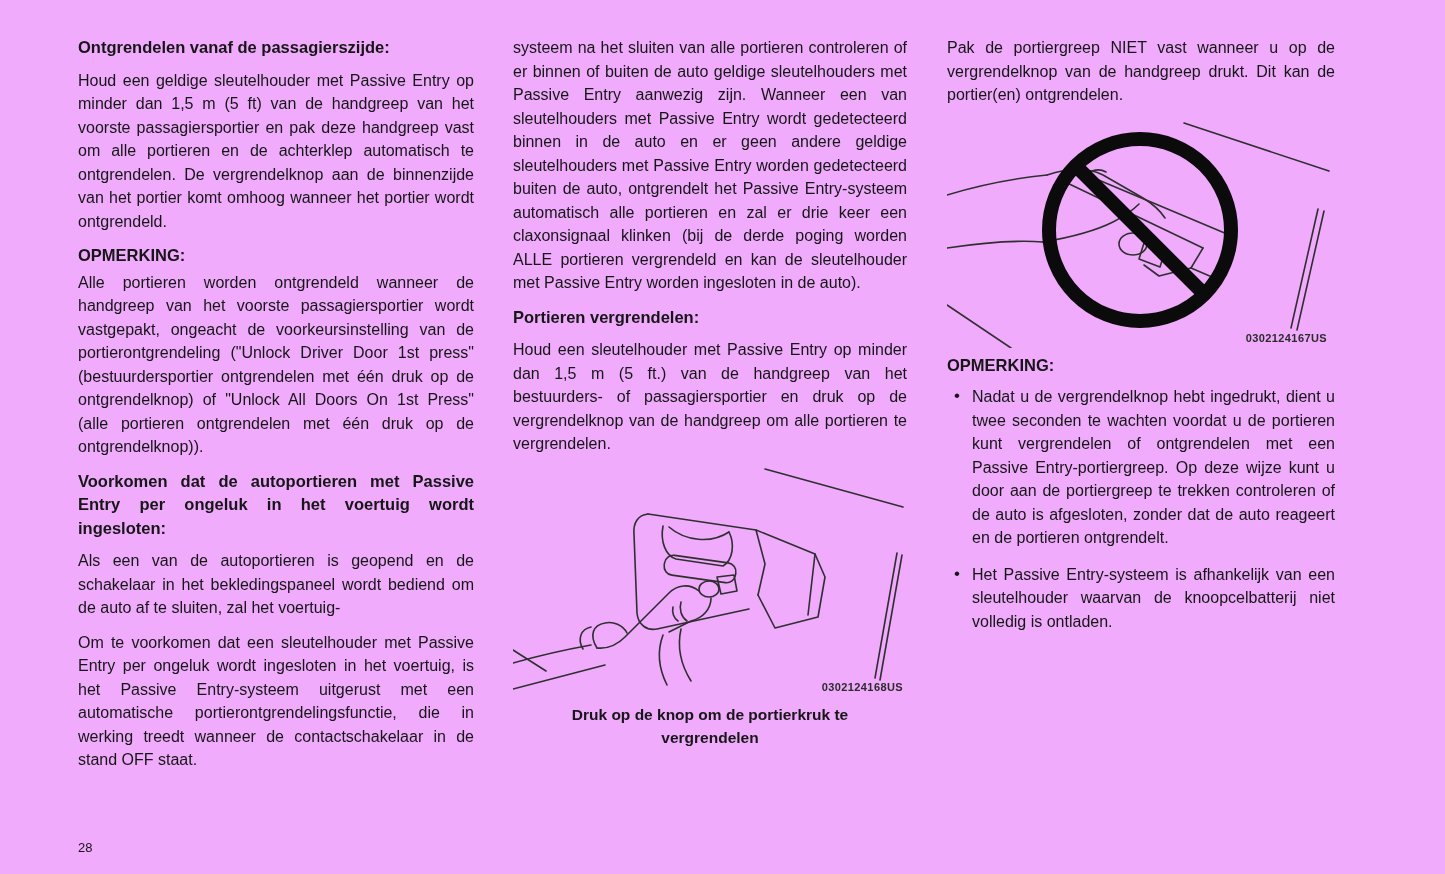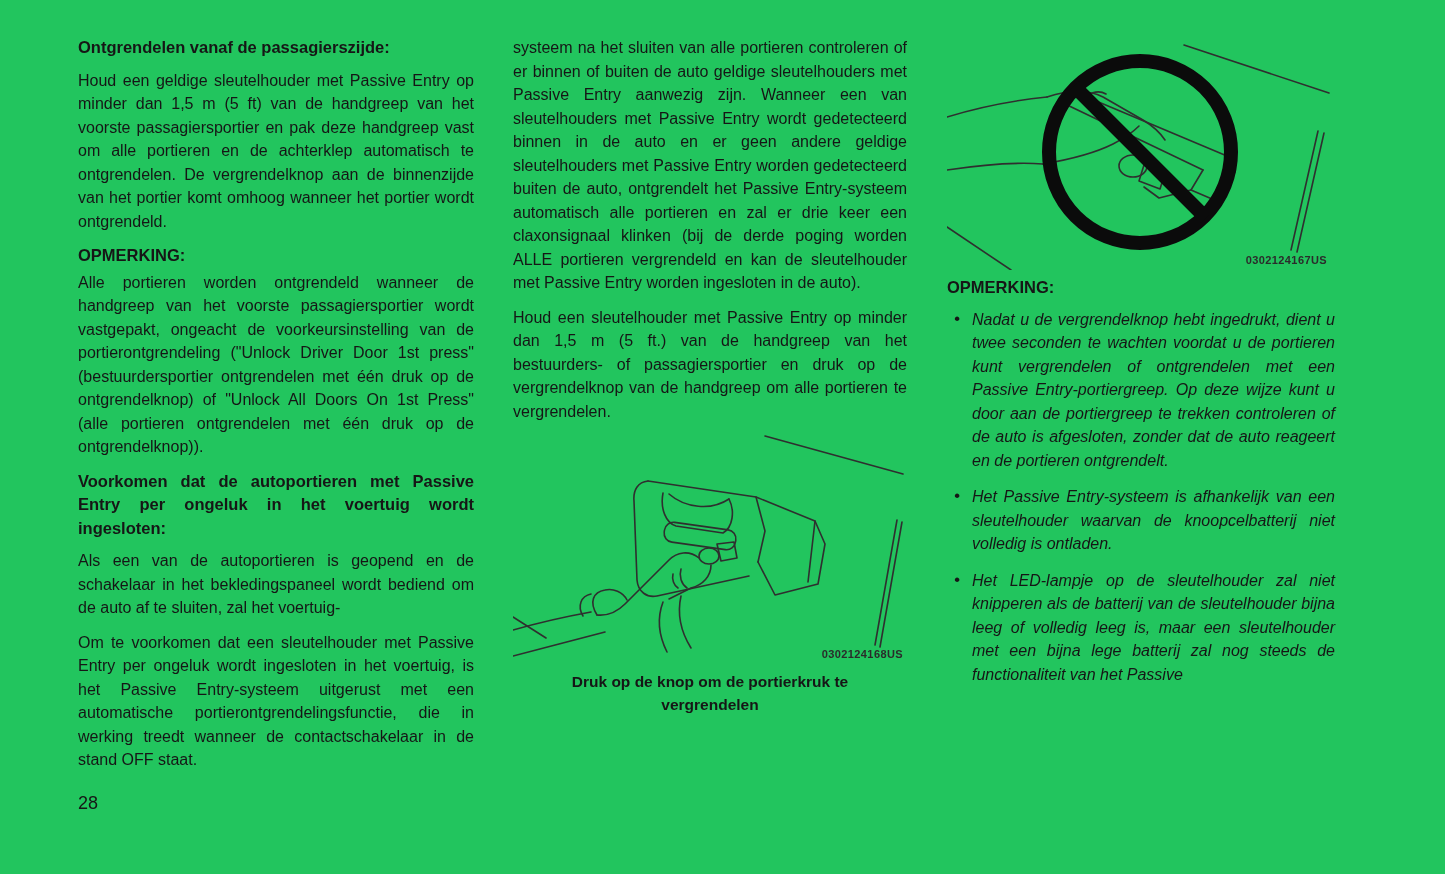--- a/index.html
+++ b/index.html
@@ -1,19 +1,19 @@
 <!DOCTYPE html>
 <html lang="nl"><head>
 <meta charset="utf-8">
 <style>
   html,body{margin:0;padding:0;background:#e8e8e8;}
   .page{
     position:relative;
     width:1445px;height:874px;
-    background:#22c55e;
+    background:#f0abfc;
     font-family:"Liberation Sans","DejaVu Sans",sans-serif;
     color:#161616;
     overflow:hidden;
   }
   .col{position:absolute;top:36px;}
   #c1{left:78px;width:396px;}
   #c2{left:513px;width:394px;}
   #c3{left:947px;width:388px;}
   .p{
     font-size:16px;line-height:23.5px;
@@ -24,30 +24,30 @@
     font-size:16.5px;line-height:23.5px;font-weight:bold;
     margin:0 0 9px;text-align:justify;
   }
   .nh{font-size:16.5px;line-height:23.5px;font-weight:bold;margin:0 0 3px;}
   figure{margin:4px 0 6px;padding:0;}
   .cap{
     font-weight:bold;font-size:15.5px;line-height:23px;
     text-align:center;margin:2px auto 12px;
   }
   #c2 .cap{width:340px;}
-  ul.notes{list-style:none;margin:8px 0 0;padding:0;font-style:italic;}
+  ul.notes{list-style:none;margin:8px 0 0;padding:0;}
   ul.notes li{
     position:relative;padding-left:25px;margin:0 0 13px;
     font-size:16px;line-height:23.5px;text-align:justify;
     hyphens:auto;-webkit-hyphens:auto;
   }
   ul.notes li::before{
     content:"\2022";position:absolute;left:7px;top:-1px;font-size:17px;
   }
-  .pagenum{position:absolute;left:78px;top:793px;font-size:18px;}
+  .pagenum{position:absolute;left:78px;top:840px;font-size:13px;}
   svg{display:block;}
   .lineart{stroke:#2f2f2f;fill:none;stroke-width:1.6;stroke-linecap:round;stroke-linejoin:round;}
   .ban{stroke:#0b0b0b;fill:none;}
   .figcode{font-size:11px;font-weight:bold;fill:#2b2b2b;letter-spacing:.4px;}
 </style>
 </head>
 <body>
 
 <div class="page">
 
@@ -56,20 +56,21 @@
     <p class="p">Houd een geldige sleutelhouder met Passive Entry op minder dan 1,5 m (5 ft) van de handgreep van het voorste passagiersportier en pak deze handgreep vast om alle portieren en de achterklep automatisch te ontgrendelen. De vergrendelknop aan de binnenzijde van het portier komt omhoog wanneer het portier wordt ontgrendeld.</p>
     <div class="nh">OPMERKING:</div>
     <p class="p">Alle portieren worden ontgrendeld wanneer de handgreep van het voorste passagiersportier wordt vastgepakt, ongeacht de voorkeursinstelling van de portierontgrendeling ("Unlock Driver Door 1st press" (bestuurdersportier ontgrendelen met één druk op de ontgrendelknop) of "Unlock All Doors On 1st Press" (alle portieren ontgrendelen met één druk op de ontgrendelknop)).</p>
     <div class="h">Voorkomen dat de autoportieren met Passive Entry per ongeluk in het voertuig wordt ingesloten:</div>
     <p class="p">Als een van de autoportieren is geopend en de schakelaar in het bekledingspaneel wordt bediend om de auto af te sluiten, zal het voertuig-</p>
     <p class="p">Om te voorkomen dat een sleutelhouder met Passive Entry per ongeluk wordt ingesloten in het voertuig, is het Passive Entry-systeem uitgerust met een automatische portierontgrendelingsfunctie, die in werking treedt wanneer de contactschakelaar in de stand OFF staat.</p>
   </div>
 
   <div class="col" id="c2">
     <p class="p">systeem na het sluiten van alle portieren controleren of er binnen of buiten de auto geldige sleutelhouders met Passive Entry aanwezig zijn. Wanneer een van sleutelhouders met Passive Entry wordt gedetecteerd binnen in de auto en er geen andere geldige sleutelhouders met Passive Entry worden gedetecteerd buiten de auto, ontgrendelt het Passive Entry-systeem automatisch alle portieren en zal er drie keer een claxonsignaal klinken (bij de derde poging worden ALLE portieren vergrendeld en kan de sleutelhouder met Passive Entry worden ingesloten in de auto).</p>
+    <div class="h">Portieren vergrendelen:</div>
     <p class="p">Houd een sleutelhouder met Passive Entry op minder dan 1,5 m (5 ft.) van de handgreep van het bestuurders- of passagiersportier en druk op de vergrendelknop van de handgreep om alle portieren te vergrendelen.</p>
 
     <figure>
       <svg width="394" height="230" viewBox="0 0 394 230">
         <g class="lineart">
           <path d="M252,2 L390,40"></path>
           <path d="M389,88 L367,213"></path>
           <path d="M384,86 L362,211"></path>
           <path d="M0,183 L33,204"></path>
         </g>
@@ -96,20 +97,21 @@
           <path d="M160,140 a10,12 0 0 0 5,14"></path>
           <path d="M168,135 a14,16 0 0 0 6,19"></path>
         </g>
         <text class="figcode" x="390" y="224" text-anchor="end">0302124168US</text>
       </svg>
     </figure>
     <div class="cap">Druk op de knop om de portierkruk te vergrendelen</div>
   </div>
 
   <div class="col" id="c3">
+    <p class="p">Pak de portiergreep NIET vast wanneer u op de vergrendelknop van de handgreep drukt. Dit kan de portier(en) ontgrendelen.</p>
 
     <figure>
       <svg width="388" height="230" viewBox="0 0 388 230">
         <g class="lineart">
           <path d="M237,5 L382,53"></path>
           <path d="M377,93 L350,212"></path>
           <path d="M371,91 L344,210"></path>
           <path d="M0,187 L64,230"></path>
         </g>
         <g class="lineart">
@@ -134,18 +136,17 @@
           <line x1="127" y1="46" x2="259" y2="178" stroke-width="14"></line>
         </g>
         <text class="figcode" x="380" y="224" text-anchor="end">0302124167US</text>
       </svg>
     </figure>
 
     <div class="nh">OPMERKING:</div>
     <ul class="notes">
       <li>Nadat u de vergrendelknop hebt ingedrukt, dient u twee seconden te wachten voordat u de portieren kunt vergrendelen of ontgrendelen met een Passive Entry-portiergreep. Op deze wijze kunt u door aan de portiergreep te trekken controleren of de auto is afgesloten, zonder dat de auto reageert en de portieren ontgrendelt.</li>
       <li>Het Passive Entry-systeem is afhankelijk van een sleutelhouder waarvan de knoopcelbatterij niet volledig is ontladen.</li>
-      <li>Het LED-lampje op de sleutelhouder zal niet knipperen als de batterij van de sleutelhouder bijna leeg of volledig leeg is, maar een sleutelhouder met een bijna lege batterij zal nog steeds de functionaliteit van het Passive</li>
     </ul>
   </div>
 
   <div class="pagenum">28</div>
 </div>
 
 </body></html>

